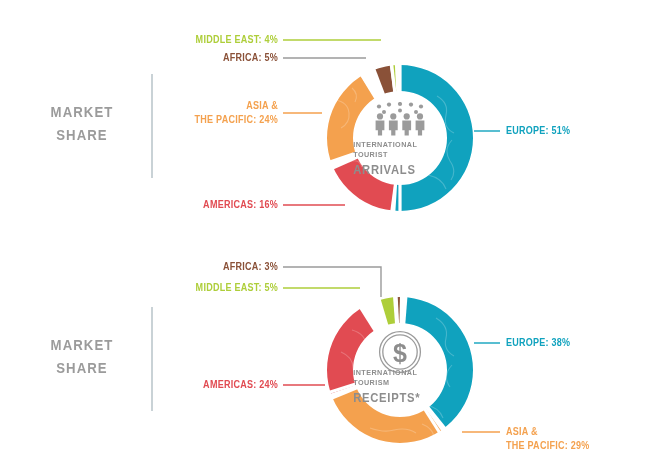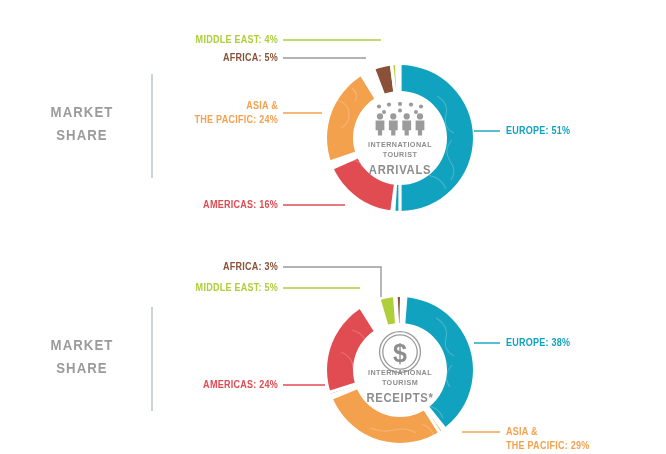--- a/index.html
+++ b/index.html
@@ -69,21 +69,20 @@
     transform: scaleX(0.82);
   }
   .callout.right { text-align: left; transform-origin: left center; }
   .callout.left  { text-align: right; transform-origin: right center; }
   .callout .l2 { display: block; }
 
   
   .donut-center {
     position: absolute;
     width: 104px;
-    text-align: center;
     color: #8d8d8d;
   }
   .center-caption {
     font-size: 8px;
     font-weight: 700;
     letter-spacing: 0.5px;
     line-height: 1.3;
     font-stretch: condensed;
     transform: scaleX(0.9);
   }

